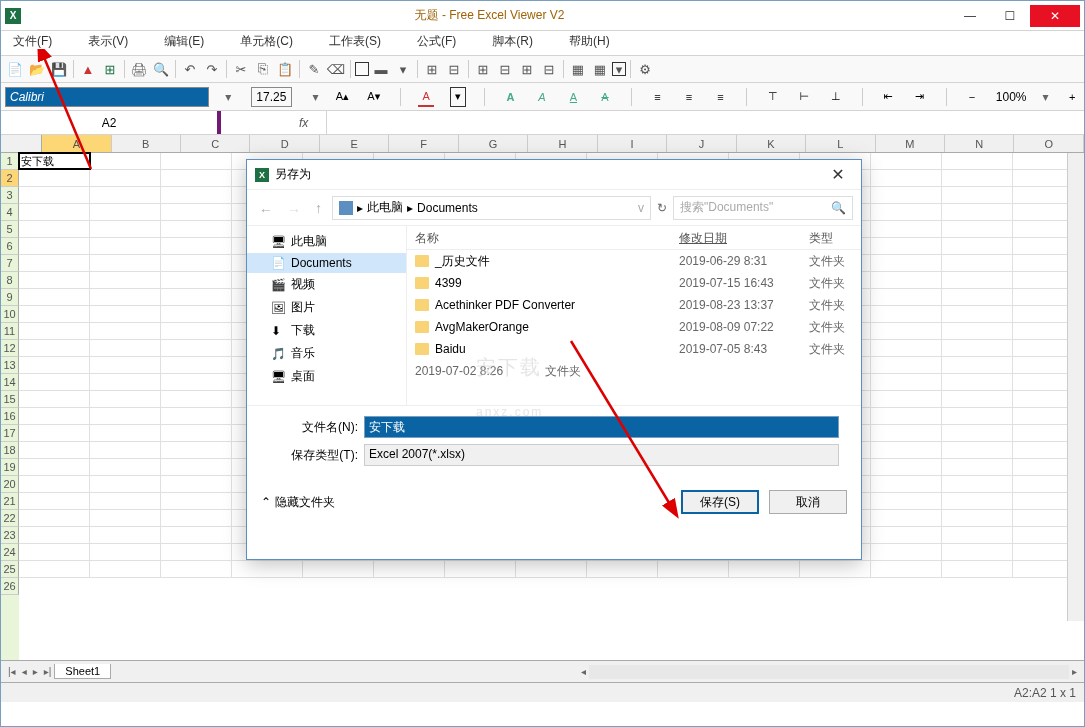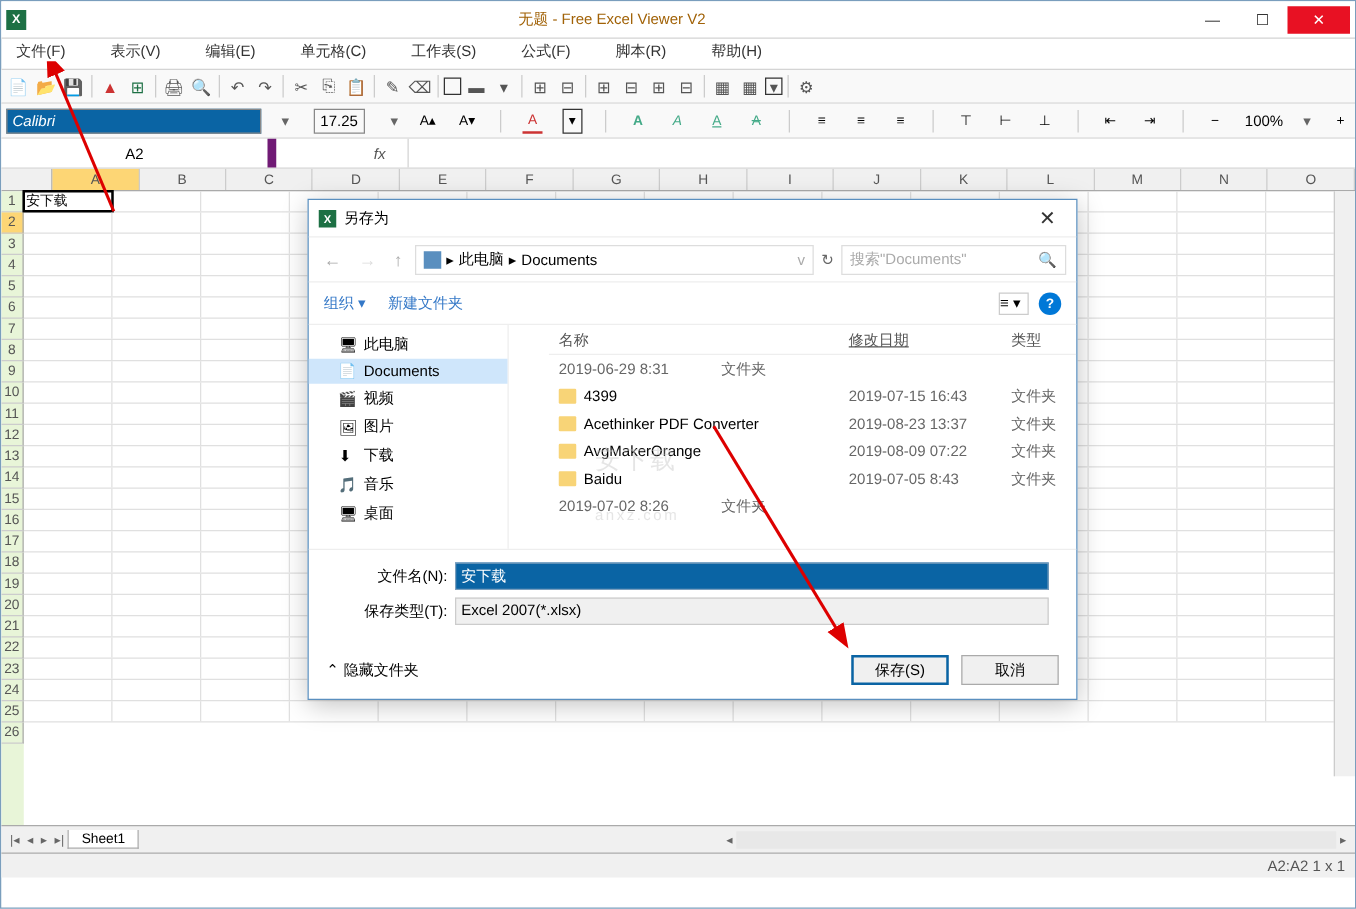--- a/index.html
+++ b/index.html
@@ -13,21 +13,21 @@
 .menubar { height: 24px; display: flex; align-items: flex-start; padding: 0 4px; gap: 20px; }
 .menubar .menuitem { padding: 2px 8px; color: #333; }
 .toolbar { height: 28px; border-top: 1px solid #d4d4d4; border-bottom: 1px solid #d4d4d4; display: flex; align-items: center; padding: 0 4px; gap: 2px; background: #f9f9f9; }
 .tbicon { width: 20px; height: 20px; display: flex; align-items: center; justify-content: center; font-size: 13px; color: #555; }
 .tbsep { width: 1px; height: 18px; background: #ccc; margin: 0 2px; }
 .formatbar { height: 28px; border-bottom: 1px solid #d4d4d4; display: flex; align-items: center; padding: 0 4px; gap: 16px; background: #f9f9f9; }
 .fontbox { width: 260px; height: 20px; background: #0a64a4; color: #fff; padding: 2px 4px; font-style: italic; border: 1px solid #888; }
 .sizebox { width: 50px; height: 20px; border: 1px solid #888; padding: 2px 4px; margin: 0 4px; }
 .fbicon { width: 20px; height: 20px; display: flex; align-items: center; justify-content: center; font-size: 11px; }
 .cellref-bar { height: 24px; border-bottom: 1px solid #d4d4d4; display: flex; align-items: center; background: #fff; }
-.namebox { width: 220px; text-align: center; border-right: 7px solid #701a75; height: 100%; display: flex; align-items: center; justify-content: center; }
+.namebox { width: 220px; text-align: center; border-right: 4px solid #701a75; height: 100%; display: flex; align-items: center; justify-content: center; }
 .fxlabel { padding: 0 8px; font-style: italic; color: #555; position: relative; left: 70px; }
 .grid-area { position: relative; height: 525px; overflow: hidden; }
 .colheaders { display: flex; height: 18px; background: #f0f0f0; border-bottom: 1px solid #aaa; }
 .corner { width: 42px; border-right: 1px solid #aaa; background: #f0f0f0; }
 .colh { width: 71px; border-right: 1px solid #ccc; text-align: center; font-size: 11px; color: #555; line-height: 18px; }
 .colh.sel { background: #fdd675; }
 .gridbody { display: flex; height: 507px; }
 .rownums { width: 42px; background: #e8f5d8; }
 .rown { height: 17px; border-bottom: 1px solid #ccc; border-right: 1px solid #aaa; text-align: center; font-size: 11px; color: #555; line-height: 17px; }
 .rown.sel { background: #fdd675; }
@@ -55,21 +55,21 @@
 .dlgtb-left { display: flex; gap: 18px; }
 .dlgtb-btn { color: #3478c7; }
 .dlgtb-right { margin-left: auto; display: flex; gap: 8px; align-items: center; }
 .viewicon { width: 24px; height: 18px; border: 1px solid #ccc; }
 .helpicon { width: 18px; height: 18px; background: #0078d7; color: #fff; border-radius: 50%; display: flex; align-items: center; justify-content: center; font-size: 11px; font-weight: bold; }
 .dlgbody { display: flex; height: 180px; border-bottom: 1px solid #eee; }
 .navtree { width: 160px; border-right: 1px solid #eee; padding: 4px 0; }
 .navitem { padding: 3px 8px 3px 24px; display: flex; align-items: center; gap: 6px; }
 .navitem.sel { background: #cfe6fb; }
 .navico { width: 14px; height: 14px; display: inline-block; }
-.filelist { flex: 1; overflow: hidden; margin-left: 32px; }
+.filelist { flex: 1; overflow: hidden; }
 .listheader { height: 24px; display: flex; border-bottom: 1px solid #eee; font-size: 11px; color: #555; }
 .lh-name { flex: 1; padding: 4px 8px; }
 .lh-date { width: 130px; padding: 4px 8px; text-decoration: underline; }
 .lh-type { width: 60px; padding: 4px 8px; }
 .listrow { height: 22px; display: flex; align-items: center; font-size: 11px; }
 .listrow .fname { flex: 1; padding: 0 8px; display: flex; align-items: center; gap: 6px; }
 .listrow .fdate { width: 130px; padding: 0 8px; color: #666; }
 .listrow .ftype { width: 60px; padding: 0 8px; color: #666; }
 .foldericon { width: 14px; height: 12px; background: #f8d477; border-radius: 1px; display: inline-block; }
 .dlgfields { padding: 10px 22px; }
@@ -704,30 +704,20 @@
       <span>▸</span>
       <span>Documents</span>
       <span style="margin-left:auto;color:#aaa">v</span>
     </div>
     <span style="color:#666">↻</span>
     <div class="searchbox">
       <span>搜索"Documents"</span>
       <span style="margin-left:auto">🔍</span>
     </div>
   </div>
-  <div class="dlgtoolbar">
-    <div class="dlgtb-left">
-      <span class="dlgtb-btn"><span>组织</span> ▾</span>
-      <span class="dlgtb-btn">新建文件夹</span>
-    </div>
-    <div class="dlgtb-right">
-      <div class="viewicon">≡ ▾</div>
-      <div class="helpicon">?</div>
-    </div>
-  </div>
   <div class="dlgbody">
     <div class="navtree" id="navtree">
         <div class="navitem">
           <span class="navico">🖥</span>
           <span>此电脑</span>
         </div>
         <div class="navitem sel">
           <span class="navico">📄</span>
           <span>Documents</span>
         </div>
@@ -753,20 +743,21 @@
         </div>
       </div>
     <div class="filelist">
       <div class="listheader">
         <div class="lh-name">名称</div>
         <div class="lh-date">修改日期</div>
         <div class="lh-type">类型</div>
       </div>
       <div id="filerows">
           <div class="listrow">
+            <div class="fname"><span class="foldericon"></span>_历史文件</div>
             <div class="fdate">2019-06-29 8:31</div>
             <div class="ftype">文件夹</div>
           </div>
           <div class="listrow">
             <div class="fname"><span class="foldericon"></span>4399</div>
             <div class="fdate">2019-07-15 16:43</div>
             <div class="ftype">文件夹</div>
           </div>
           <div class="listrow">
             <div class="fname"><span class="foldericon"></span>Acethinker PDF Converter</div>

